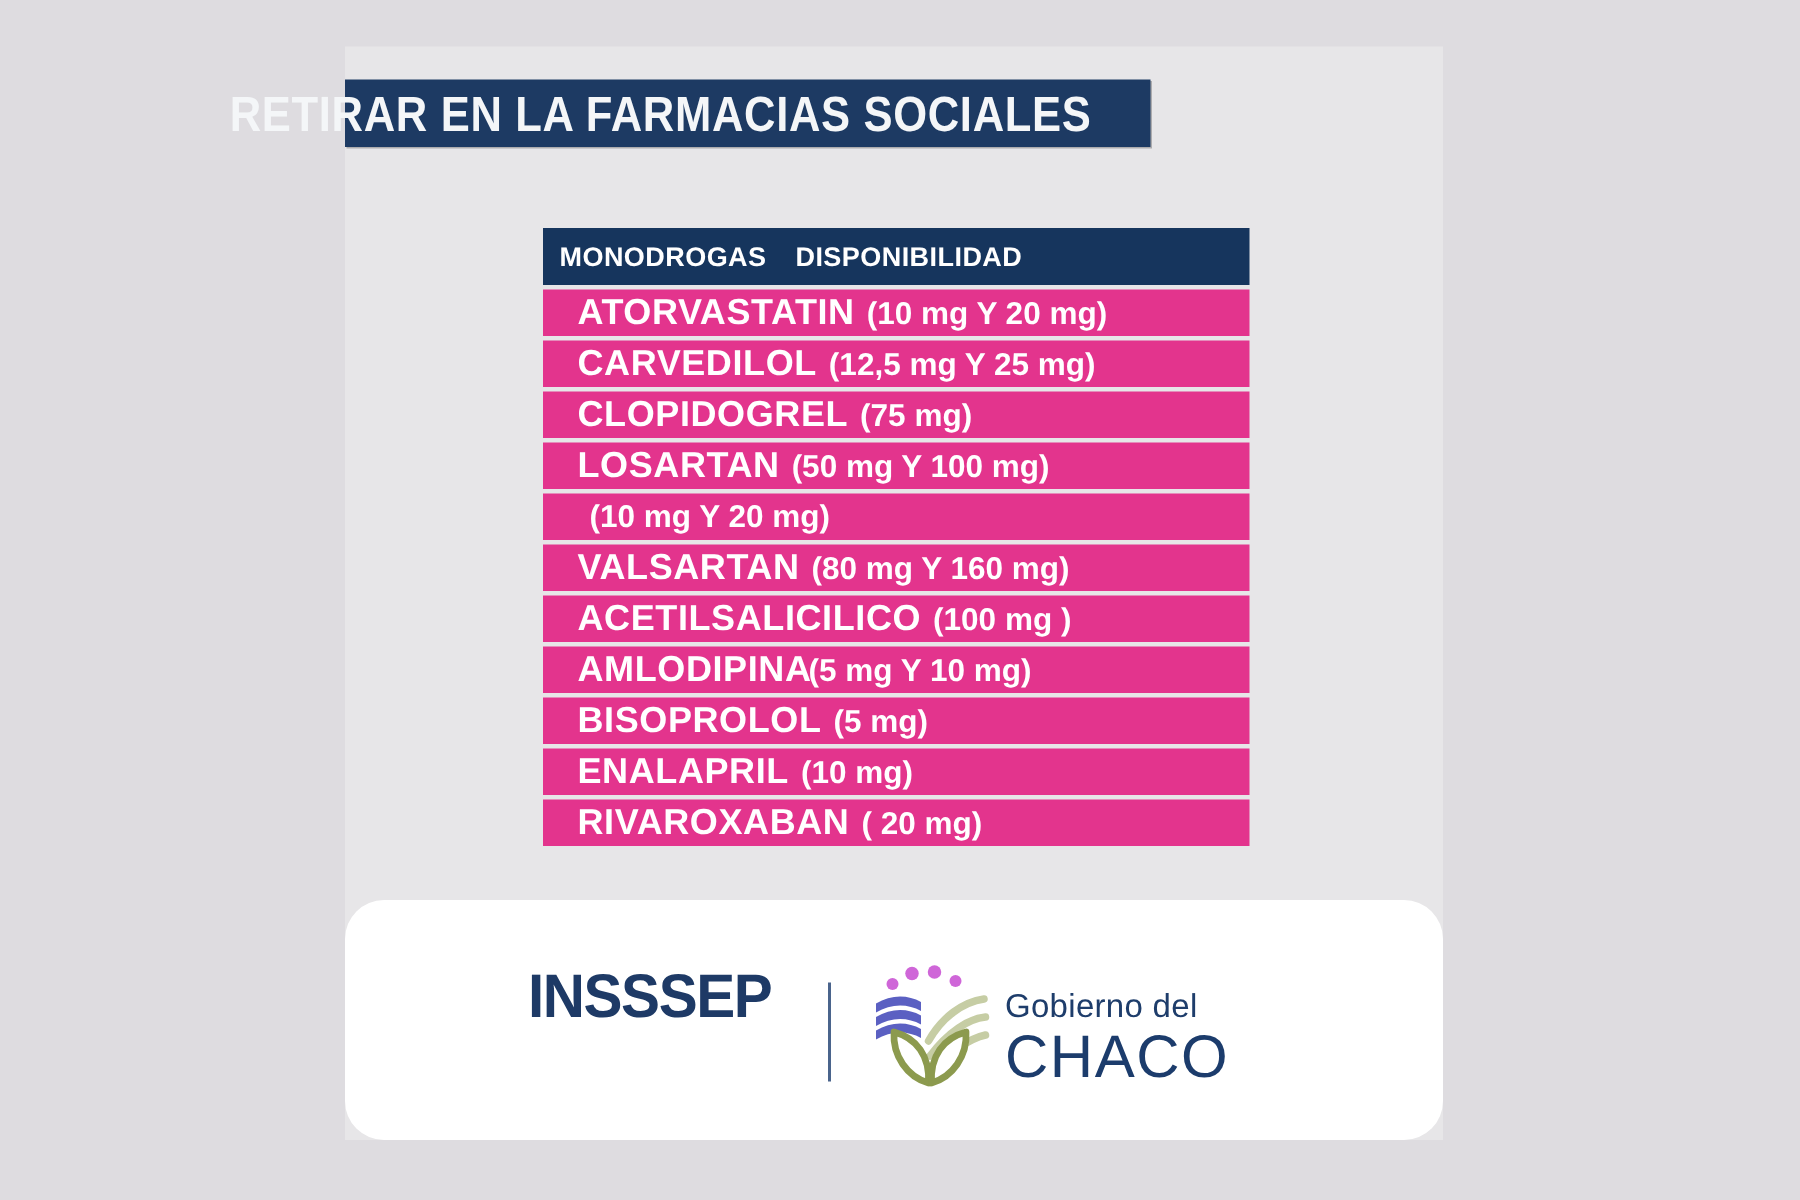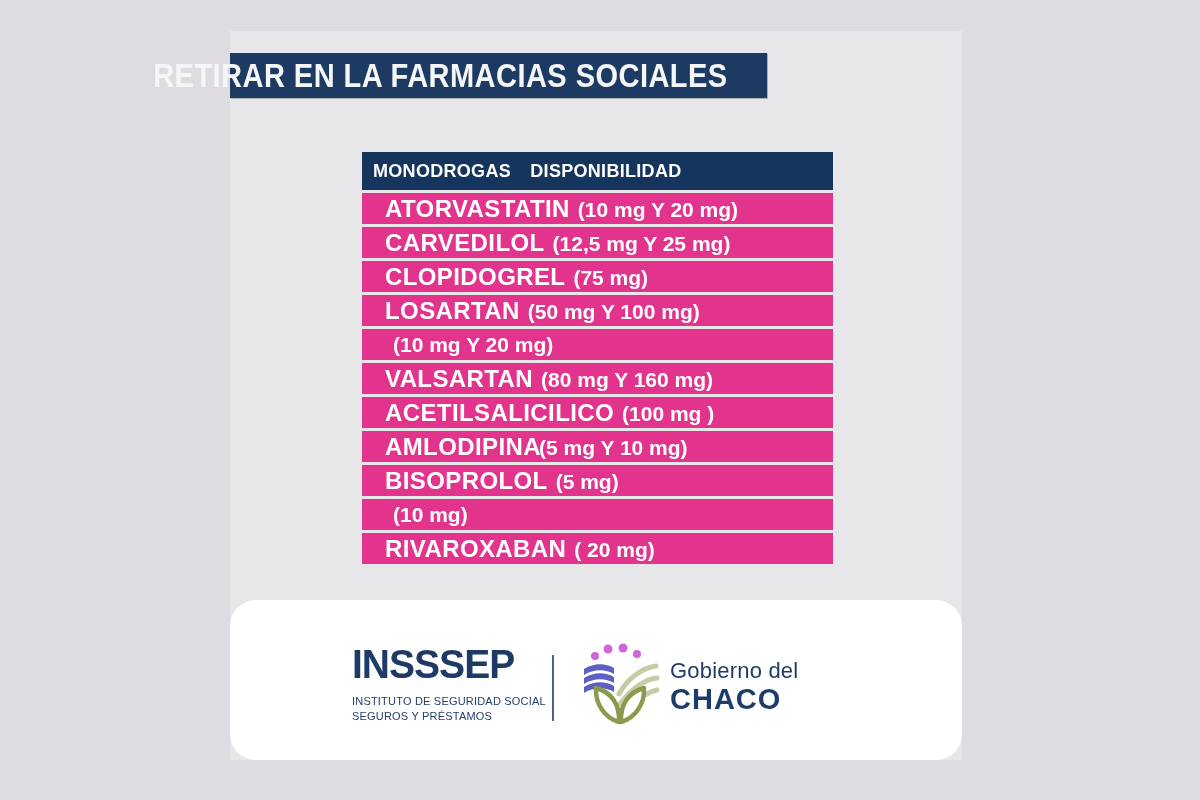--- a/index.html
+++ b/index.html
@@ -73,21 +73,21 @@
   .footer-divider{
     position:absolute; left:322px; top:55px;
     width:2px; height:66px; background:#4a648c;
   }
   .chaco-emblem{ position:absolute; left:350px; top:40px; }
   .chaco-text{ position:absolute; left:440px; top:58px; }
   .chaco-pretitle{
     color:#1e3d6b; font-size:22px; font-weight:500; letter-spacing:.2px;
   }
   .chaco-title{
-    color:#1c3c6c; font-size:29px; font-weight:bold; letter-spacing:1px;
+    color:#1c3c6c; font-size:40px; font-weight:normal; letter-spacing:1px;
     margin-top:1px; line-height:1;
   }
 </style>
 </head>
 <body>
 
 <div class="post-card">
 
   <div class="title-bar">
     <span class="title-text">RETIRAR EN LA FARMACIAS SOCIALES</span>
@@ -125,37 +125,34 @@
         </div>
         <div class="med-row">
           <span class="med-name">AMLODIPINA</span>
           <span class="med-dose tight">(5 mg Y 10 mg)</span>
         </div>
         <div class="med-row">
           <span class="med-name">BISOPROLOL</span>
           <span class="med-dose">(5 mg)</span>
         </div>
         <div class="med-row">
+          <span class="med-name">ENALAPRIL</span>
           <span class="med-dose">(10 mg)</span>
         </div>
         <div class="med-row">
           <span class="med-name">RIVAROXABAN</span>
           <span class="med-dose">( 20 mg)</span>
         </div>
       </div>
   </div>
 
   <div class="footer-card">
 
     <div class="insssep">
       <span class="insssep-name">INSSSEP</span>
-      <div class="insssep-tagline">
-        <div>INSTITUTO DE SEGURIDAD SOCIAL</div>
-        <div>SEGUROS Y PRÉSTAMOS</div>
-      </div>
     </div>
 
     <div class="footer-divider"></div>
 
     <svg class="chaco-emblem" width="80" height="86" viewBox="0 0 80 86" aria-hidden="true">
 
       <circle cx="15" cy="16" r="4" fill="#cf66d8"></circle>
       <circle cx="28" cy="9" r="4.5" fill="#cf66d8"></circle>
       <circle cx="43" cy="8" r="4.5" fill="#cf66d8"></circle>
       <circle cx="57" cy="14" r="4" fill="#cf66d8"></circle>

